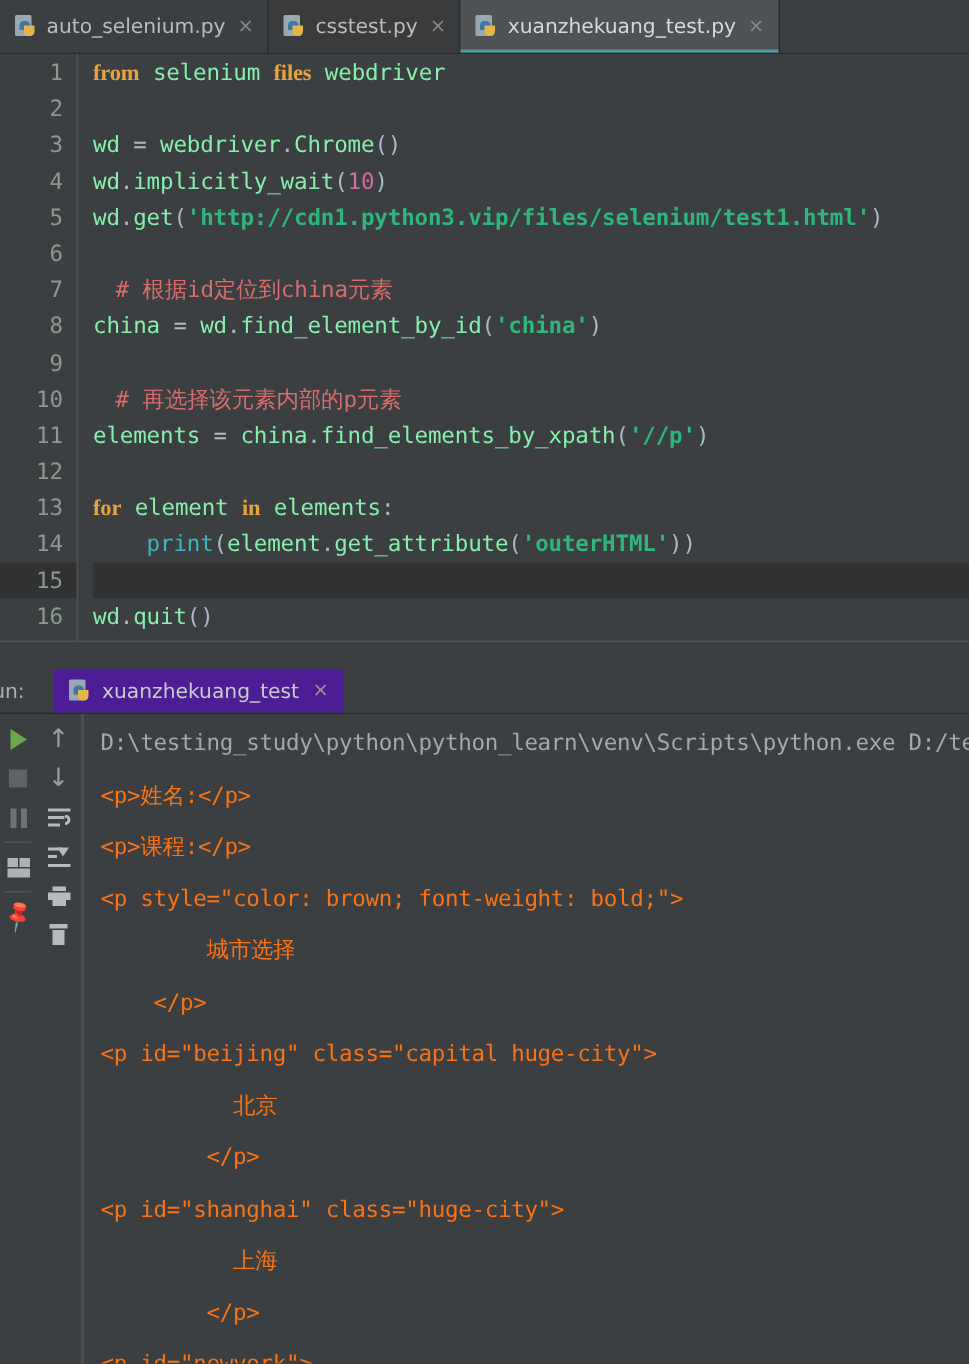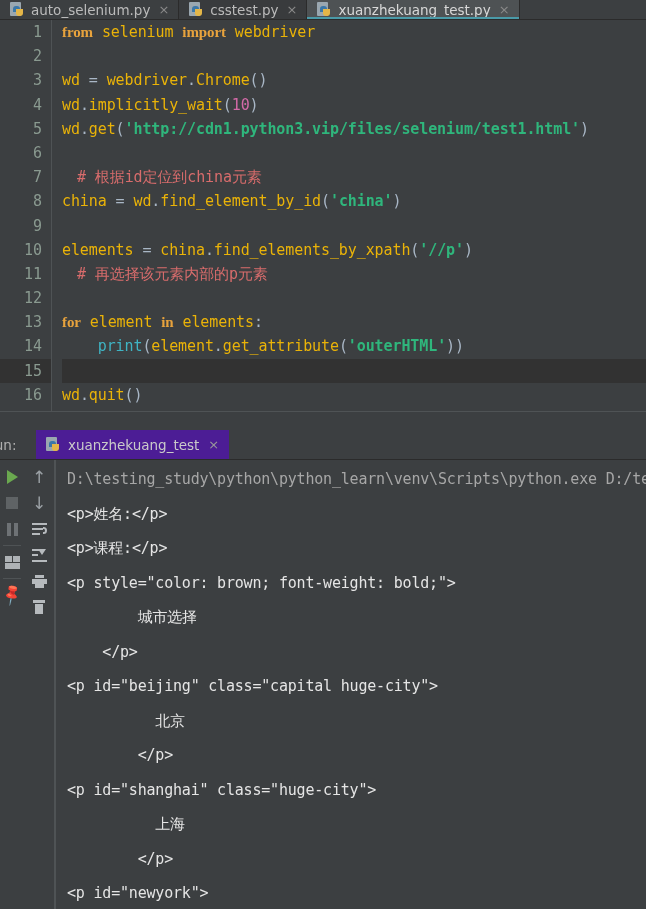--- a/index.html
+++ b/index.html
@@ -6,21 +6,21 @@
   html, body {
     width: 646px;
     height: 909px;
     overflow: hidden;
     background: #3c3f41;
     font-family: "DejaVu Sans Mono", monospace;
   }
 
   
   #tabbar {
-    height: 20px;
+    height: 36px;
     background: #3c3f41;
     display: flex;
     align-items: stretch;
     border-bottom: 1px solid #2b2b2b;
     position: relative;
   }
   .tab {
     display: flex;
     align-items: center;
     gap: 6px;
@@ -122,21 +122,21 @@
     white-space: pre;
     letter-spacing: -0.1px;
   }
   .hl-row { background: #323232; }
   #gutter .ln.hl-row { background: #323232; }
   .k  { color: #e8a33d; font-weight: bold; font-family: Liberation Serif, serif; }  
   .s  { color: #2fb67c; font-weight: bold; }  
   .cm { color: #d86c6c; margin-left: 15px; }                     
   .nm { color: #d36aa8; }                     
   .fn { color: #3fb4c4; }                     
-  .id { color: #eab308; }
+  .id { color: #86efac; }
 
   #editor-bottom-rule {
     position: absolute;
     left: 0; right: 0; bottom: 0;
     height: 1px;
     background: #4f5355;
   }
 
   
   #gap {
@@ -251,21 +251,21 @@
     padding-left: 11px;
     padding-top: 2px;
     border-left: 1px solid #4f5355;
   }
   #console .oline {
     height: 34.5px;
     line-height: 34.5px;
     font-family: "DejaVu Sans Mono", monospace;
     font-size: 15px;
     white-space: pre;
-    color: #e5e5e5;
+    color: #f97316;
     letter-spacing: -0.2px;
   }
   #console .oline.cmd { color: #a7a7a7; }
 </style>
 </head>
 <body>
 
 <div id="tabbar">
   <div class="tab inactive">
     <span class="pyicon">
@@ -311,31 +311,31 @@
       <div class="ln">10</div>
       <div class="ln">11</div>
       <div class="ln">12</div>
       <div class="ln">13</div>
       <div class="ln">14</div>
       <div class="ln hl-row">15</div>
       <div class="ln">16</div>
       <div class="ln">17</div>
     </div>
   <div id="code">
-      <div class="cl"><span class="k">from</span> <span class="id">selenium</span> <span class="k">import</span> <span class="id">webdriver</span></div>
+      <div class="cl"><span class="k">from</span> <span class="id">selenium</span> <span class="k">files</span> <span class="id">webdriver</span></div>
       <div class="cl">&nbsp;</div>
       <div class="cl"><span class="id">wd</span> = <span class="id">webdriver</span>.<span class="id">Chrome</span>()</div>
       <div class="cl"><span class="id">wd</span>.<span class="id">implicitly_wait</span>(<span class="nm">10</span>)</div>
       <div class="cl"><span class="id">wd</span>.<span class="id">get</span>(<span class="s">'http://cdn1.python3.vip/files/selenium/test1.html'</span>)</div>
       <div class="cl">&nbsp;</div>
       <div class="cl"><span class="cm"># 根据id定位到china元素</span></div>
       <div class="cl"><span class="id">china</span> = <span class="id">wd</span>.<span class="id">find_element_by_id</span>(<span class="s">'china'</span>)</div>
       <div class="cl">&nbsp;</div>
+      <div class="cl"><span class="cm"># 再选择该元素内部的p元素</span></div>
       <div class="cl"><span class="id">elements</span> = <span class="id">china</span>.<span class="id">find_elements_by_xpath</span>(<span class="s">'//p'</span>)</div>
-      <div class="cl"><span class="cm"># 再选择该元素内部的p元素</span></div>
       <div class="cl">&nbsp;</div>
       <div class="cl"><span class="k">for</span> <span class="id">element</span> <span class="k">in</span> <span class="id">elements</span>:</div>
       <div class="cl">    <span class="fn">print</span>(<span class="id">element</span>.<span class="id">get_attribute</span>(<span class="s">'outerHTML'</span>))</div>
       <div class="cl hl-row">&nbsp;</div>
       <div class="cl"><span class="id">wd</span>.<span class="id">quit</span>()</div>
       <div class="cl">&nbsp;</div>
     </div>
   <div id="editor-bottom-rule"></div>
 </div>
 

